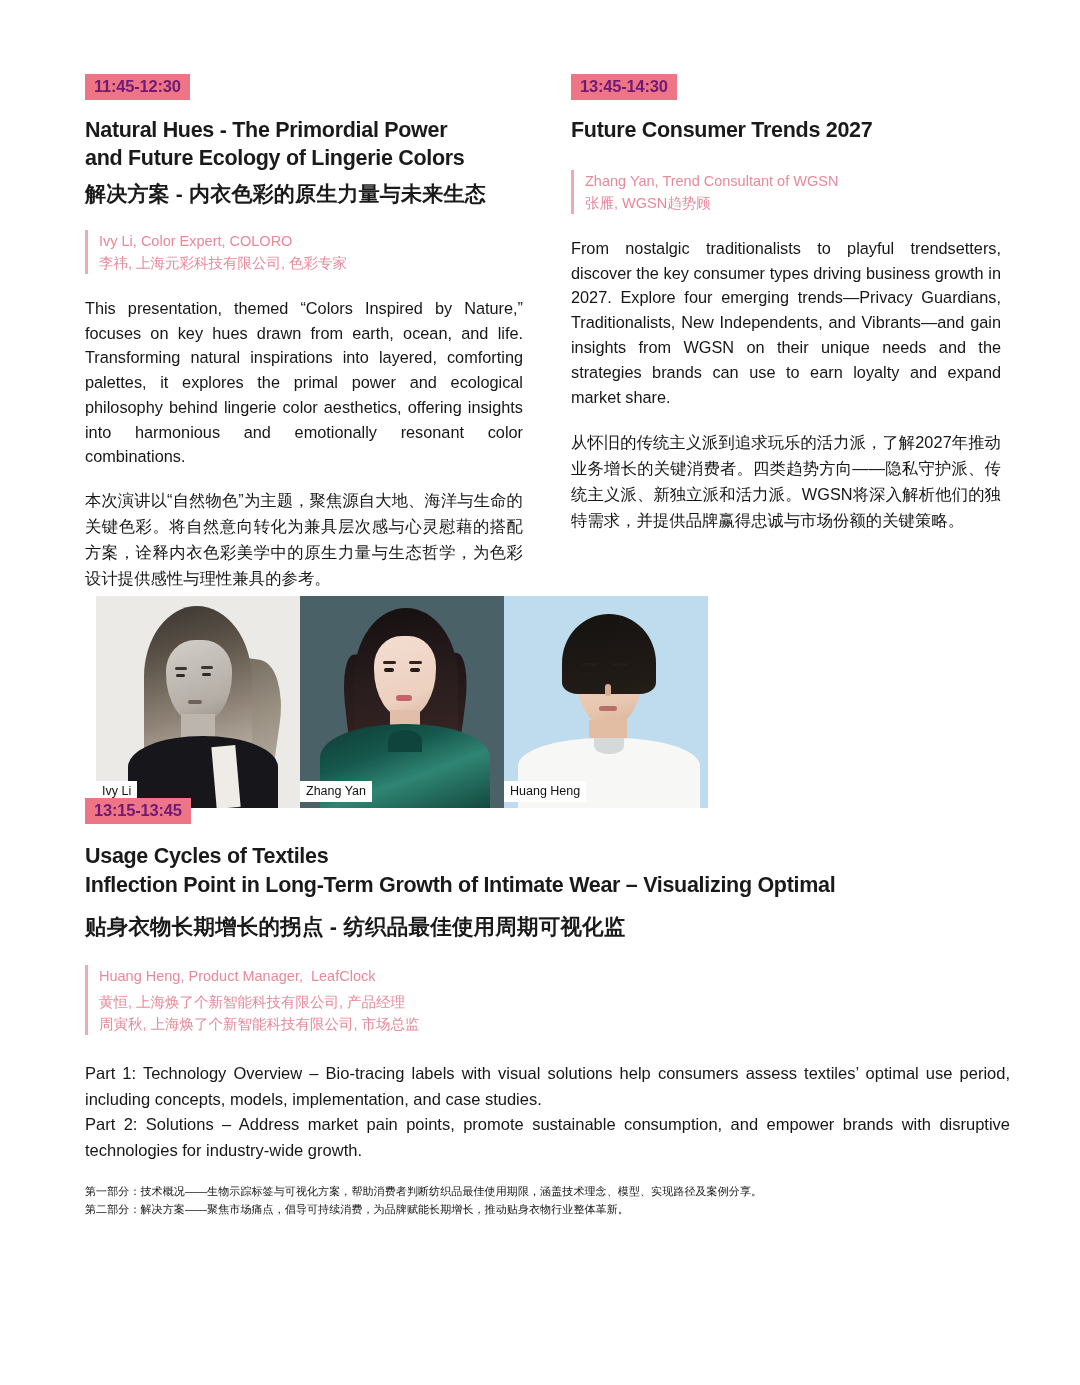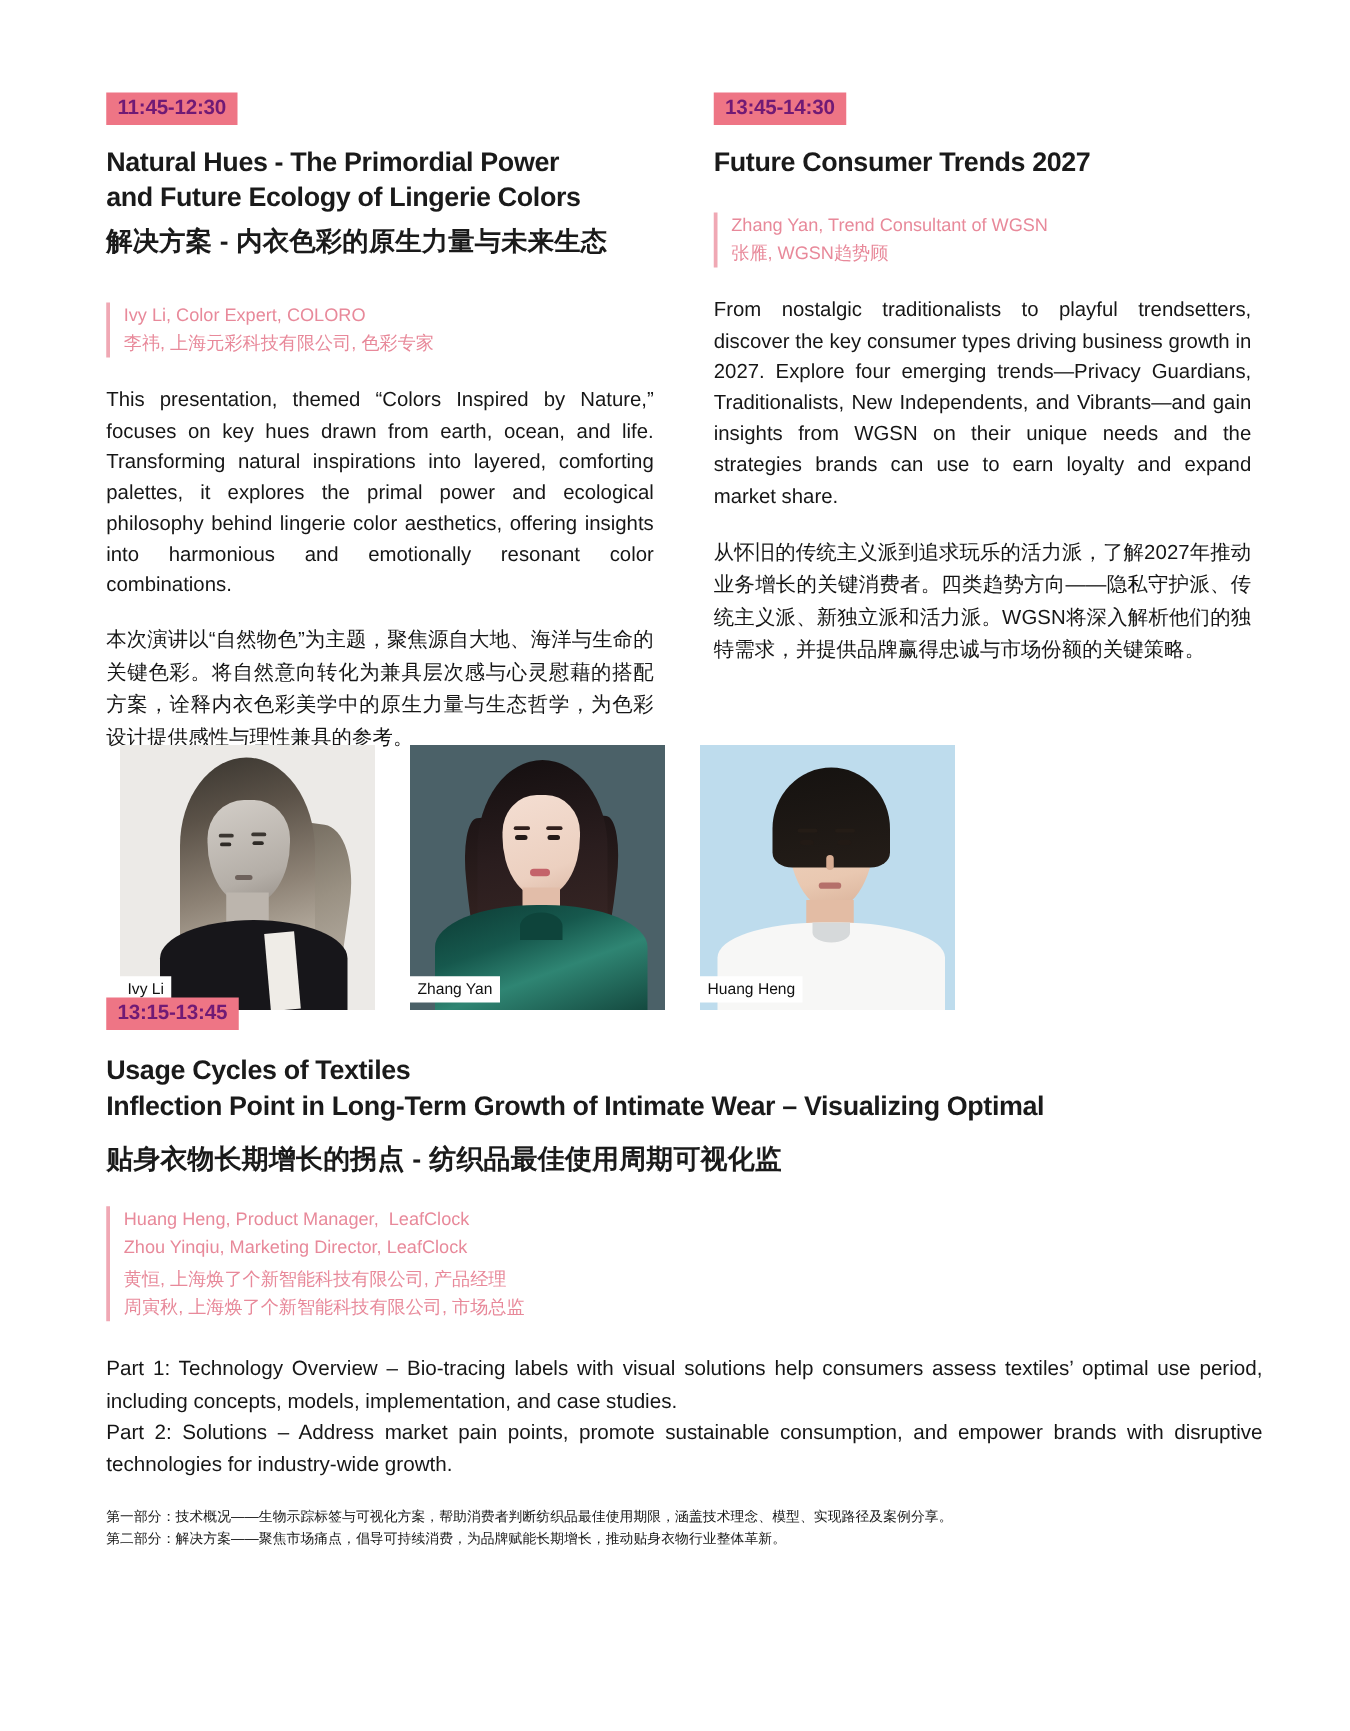--- a/index.html
+++ b/index.html
@@ -87,37 +87,36 @@
     width: 1080px;
     display: flex;
     gap: 48px;
     padding: 0 75px 0 85px;
   }
   .col { width: 438px; }
   .col-right { width: 430px; }
 
   .col .title-en { margin-top: 16px; }
   .col .title-zh { margin-top: 7px; }
-  .col .speakers { margin-top: 32px; }
+  .col .speakers { margin-top: 20px; }
   .col .body-en { margin-top: 22px; }
   .col .body-zh { margin-top: 18px; }
 
   .col-right .title-zh { margin-top: 14px; }
   .col-right .speakers { margin-top: 26px; }
   .col-right .body-en { margin-top: 22px; }
   .col-right .body-zh { margin-top: 20px; }
 
   
   .photo-strip {
     position: absolute;
     top: 596px;
     left: 96px;
     width: 906px;
     display: flex;
-    gap: 28px;
   }
   .photo-card {
     position: relative;
     width: 204px;
     height: 212px;
     overflow: hidden;
     flex: 0 0 auto;
   }
   .photo-card .photo {
     position: absolute;
@@ -380,21 +379,20 @@
     <div class="time-badge">13:15-13:45</div>
     <div class="title-en">
       <div>Usage Cycles of Textiles</div>
       <div>Inflection Point in Long-Term Growth of Intimate Wear – Visualizing Optimal</div>
     </div>
     <div class="title-zh">贴身衣物长期增长的拐点 - 纺织品最佳使用周期可视化监</div>
 
     <div class="speakers">
       <div class="grp">
         <div class="line">Huang Heng, Product Manager,  LeafClock</div>
-        <div class="line">Zhou Yinqiu, Marketing Director, LeafClock</div>
       </div>
       <div class="grp">
         <div class="line">黄恒, 上海焕了个新智能科技有限公司, 产品经理</div>
         <div class="line">周寅秋, 上海焕了个新智能科技有限公司, 市场总监</div>
       </div>
     </div>
 
     <div class="body-en">
       <span class="ln">Part 1: Technology Overview – Bio-tracing labels with visual solutions help consumers assess textiles’ optimal use period, including concepts, models, implementation, and case studies.</span>
       <span class="ln">Part 2: Solutions – Address market pain points, promote sustainable consumption, and empower brands with disruptive technologies for industry-wide growth.</span>

